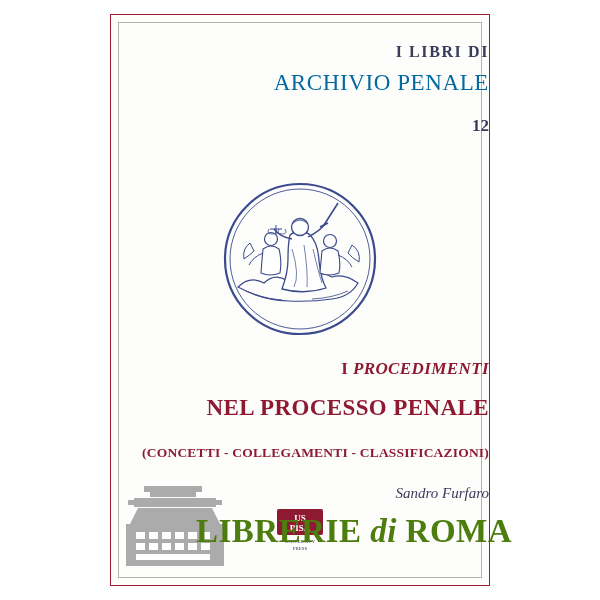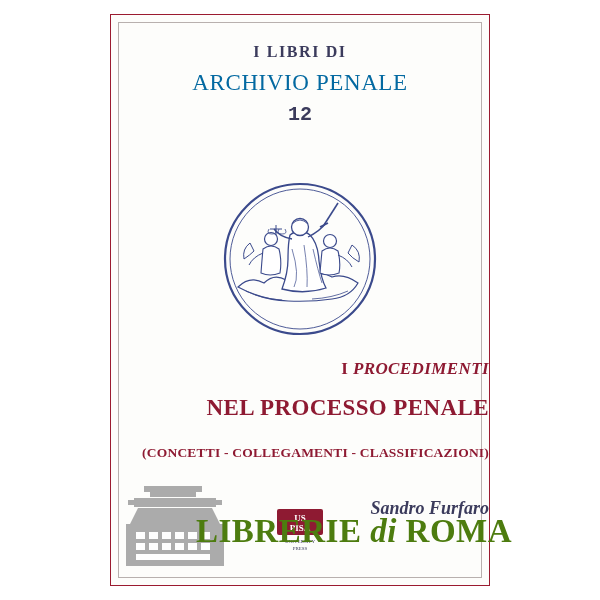--- a/index.html
+++ b/index.html
@@ -35,21 +35,21 @@
     border: 1px solid #b8b0ae;
     box-sizing: border-box;
   }
 
   
   .top-block {
     position: absolute;
     left: 0;
     right: 0;
     top: 28px;
-    text-align: center;
+    text-align: right;
     color: #8e1a32;
   }
   .libri-di {
     font-size: 16px;
     letter-spacing: 1.6px;
     font-weight: bold;
     color: #3b3b5c;
     font-family: "Liberation Serif", serif;
   }
   .main-title {
@@ -61,25 +61,25 @@
     font-family: "Liberation Serif", serif;
   }
   .nuova-serie {
     font-size: 12.5px;
     letter-spacing: 1.8px;
     color: #3b3b5c;
     margin-top: 11px;
     font-family: "Liberation Serif", serif;
   }
   .serie-number {
-    font-size: 20px;
-    font-weight: bold;
-    color: #3b3b5c;
-    margin-top: 7px;
-    font-family: Liberation Mono, monospace;
+    font-size: 17px;
+    font-weight: bold;
+    color: #3b3b5c;
+    margin-top: 20px;
+    font-family: Liberation Serif, serif;
   }
 
   
   .emblem-wrap {
     position: absolute;
     left: 50%;
     top: 164px;
     transform: translateX(-50%);
     width: 160px;
     height: 160px;
@@ -110,25 +110,24 @@
     margin-top: 16px;
   }
   .sub-line-3 {
     font-size: 13.5px;
     font-weight: bold;
     color: #8e1a32;
     letter-spacing: 0.2px;
     margin-top: 24px;
   }
   .author {
-    font-size: 18px;
+    font-size: 15px;
     font-style: italic;
     color: #3b3b5c;
-    margin-top: 37px;
-    font-weight: bold;
+    margin-top: 24px;
   }
 
   
   .publisher-logo {
     position: absolute;
     left: 50%;
     transform: translateX(-50%);
     bottom: 30px;
     width: 62px;
     height: 48px;

